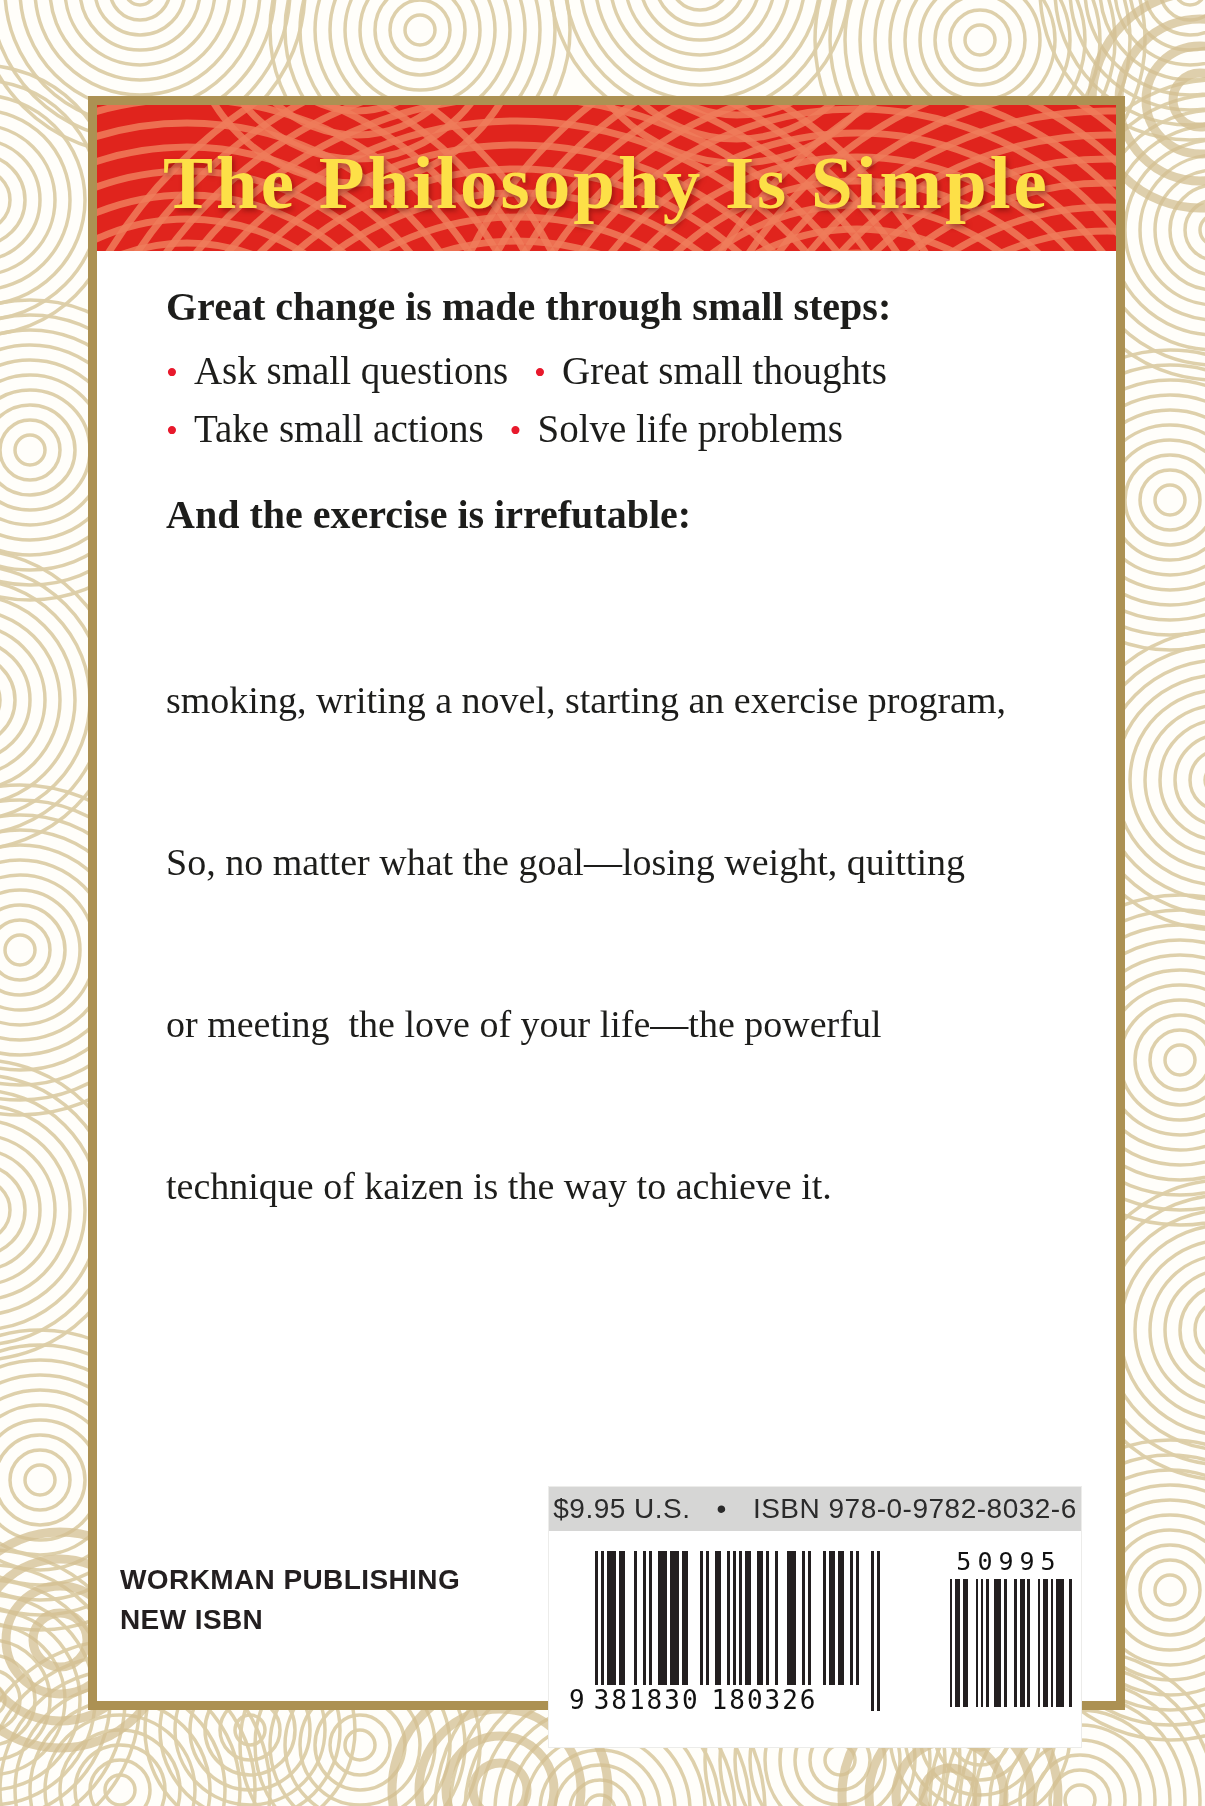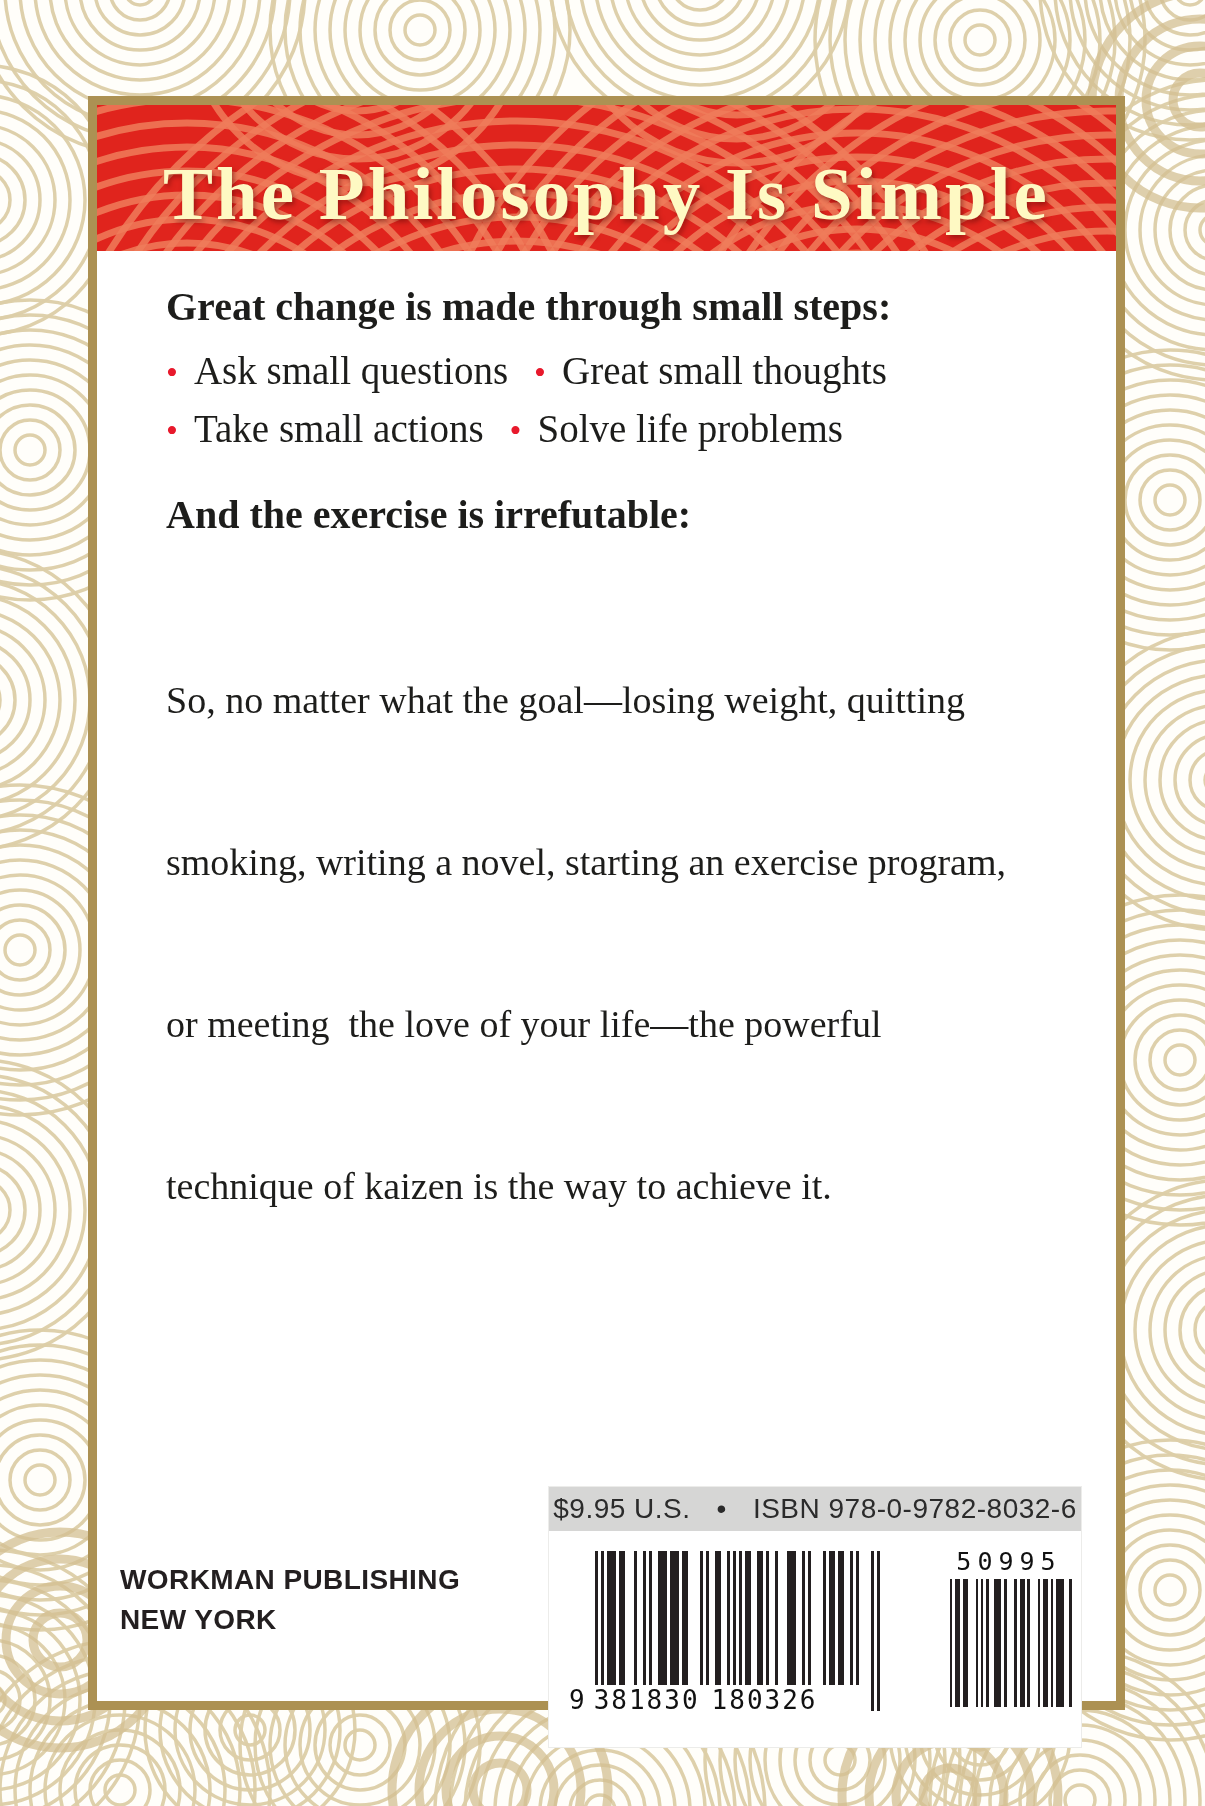--- a/index.html
+++ b/index.html
@@ -3,22 +3,22 @@
 <meta charset="utf-8">
 <style>
   html,body{margin:0;padding:0;}
   .page{position:relative;width:1205px;height:1806px;background:#fffefa;overflow:hidden;
         font-family:"Liberation Serif",serif;color:#1d1d1b;}
   .bg-svg{position:absolute;left:0;top:0;z-index:0;}
   .frame{position:absolute;left:88px;top:96px;width:1019px;height:1596px;
          border:9px solid #ac9153;background:#ffffff;z-index:1;}
   .banner{position:relative;width:1019px;height:146px;background:#e0241d;overflow:hidden;}
   .banner svg{position:absolute;left:0;top:0;}
-  .banner .title{position:relative;margin:16px;height:146px;display:flex;align-items:center;justify-content:center;
-         font-size:75px;font-weight:bold;color:#fef9c3;letter-spacing:3px;
+  .banner .title{position:relative;margin:5px;height:146px;display:flex;align-items:center;justify-content:center;
+         font-size:75px;font-weight:bold;color:#fde047;letter-spacing:3px;
          text-shadow:2px 3px 5px rgba(90,10,5,.5);white-space:nowrap;}
   .content{position:relative;padding:0 21px;margin-left:48px;}
   .h-serif{margin:0;font-size:40px;font-weight:bold;line-height:1.16;}
   .h1{margin-top:33px;}
   .h2{margin-top:34px;}
   .brow{display:flex;align-items:baseline;font-size:39px;height:58px;line-height:58px;white-space:pre;}
   .bdot{color:#e8192c;font-size:34px;margin-right:16px;}
   .bdot2{margin-left:26px;}
   .bullets{margin-top:12px;}
   .para{margin:0;font-size:38px;line-height:54px;white-space:pre-wrap;}
@@ -422,32 +422,32 @@
           <span>Take small actions</span>
           <span class="bdot bdot2">•</span>
           <span>Solve life problems</span>
         </div>
       </div>
 
       <p class="h-serif h2">And the exercise is irrefutable:</p>
 
 
       <div class="para p2">
+        <div>smoking, writing a novel, starting an exercise program,</div>
         <div>So, no matter what the goal—losing weight, quitting</div>
-        <div>smoking, writing a novel, starting an exercise program,</div>
         <div>or meeting  the love of your life—the powerful</div>
         <div>technique of kaizen is the way to achieve it.</div>
       </div>
 
     </div>
   </div>
 
   <div class="publisher">
     <div>WORKMAN PUBLISHING</div>
-    <div>NEW YORK</div>
+    <div>NEW ISBN</div>
   </div>
 
   <div class="barcode-panel">
     <div class="price-strip">
       <span>$9.95 U.S.</span>
       <span>•</span>
       <span>ISBN 978-0-9782-8032-6</span>
     </div>
     <div class="bc-main" id="bcMain">
         <span style="width: 3px; height: 160px; background: rgb(35, 31, 32);"></span>

